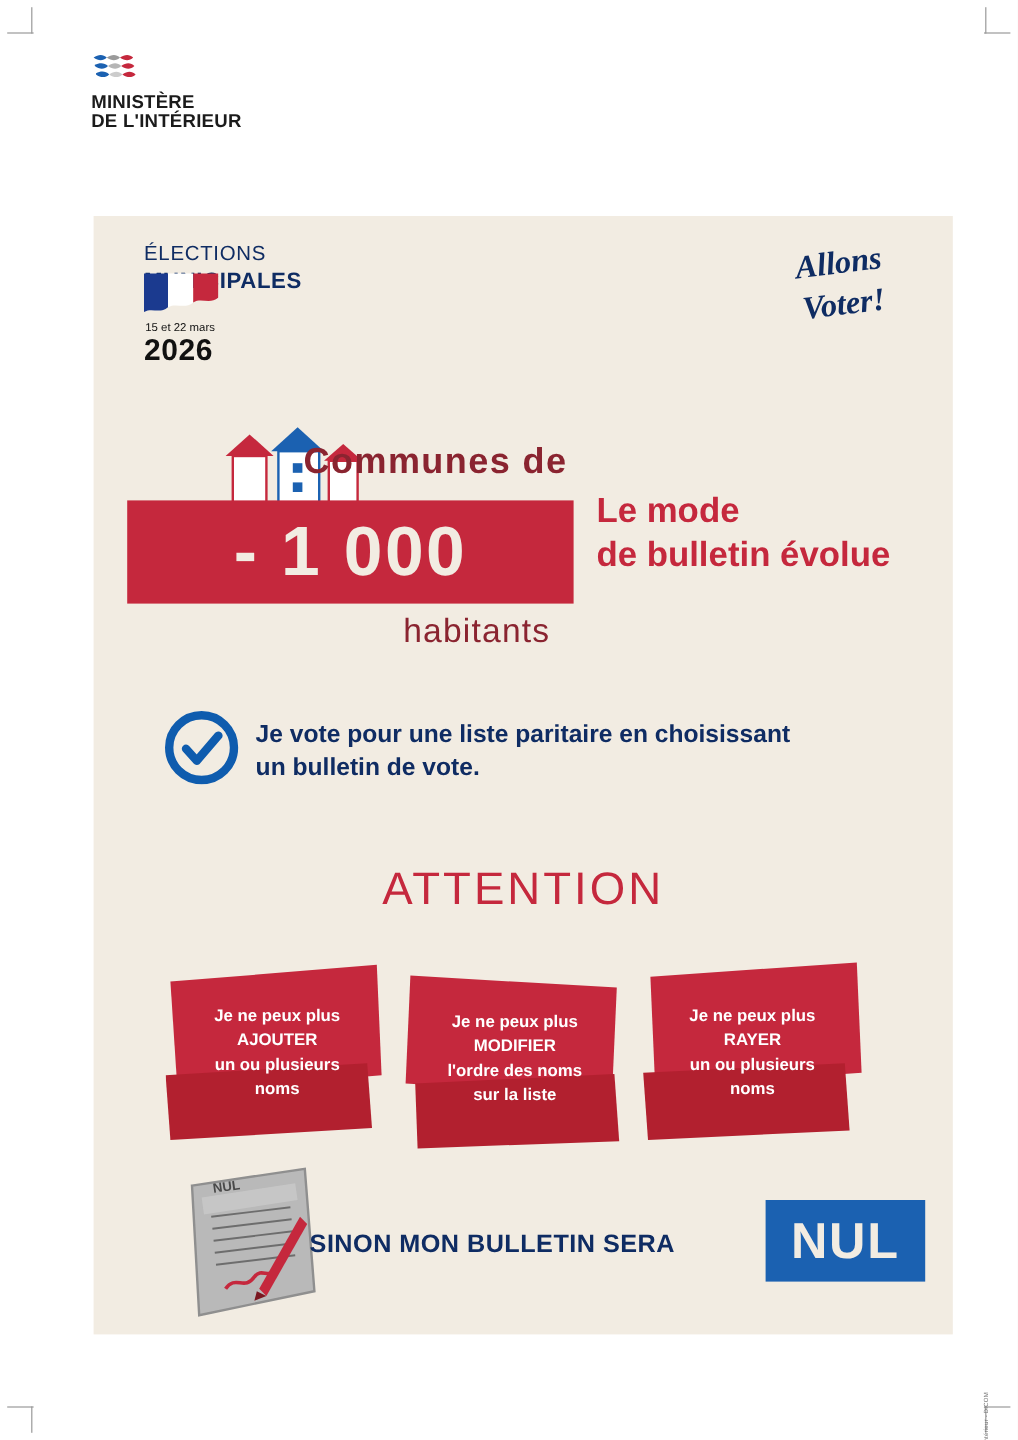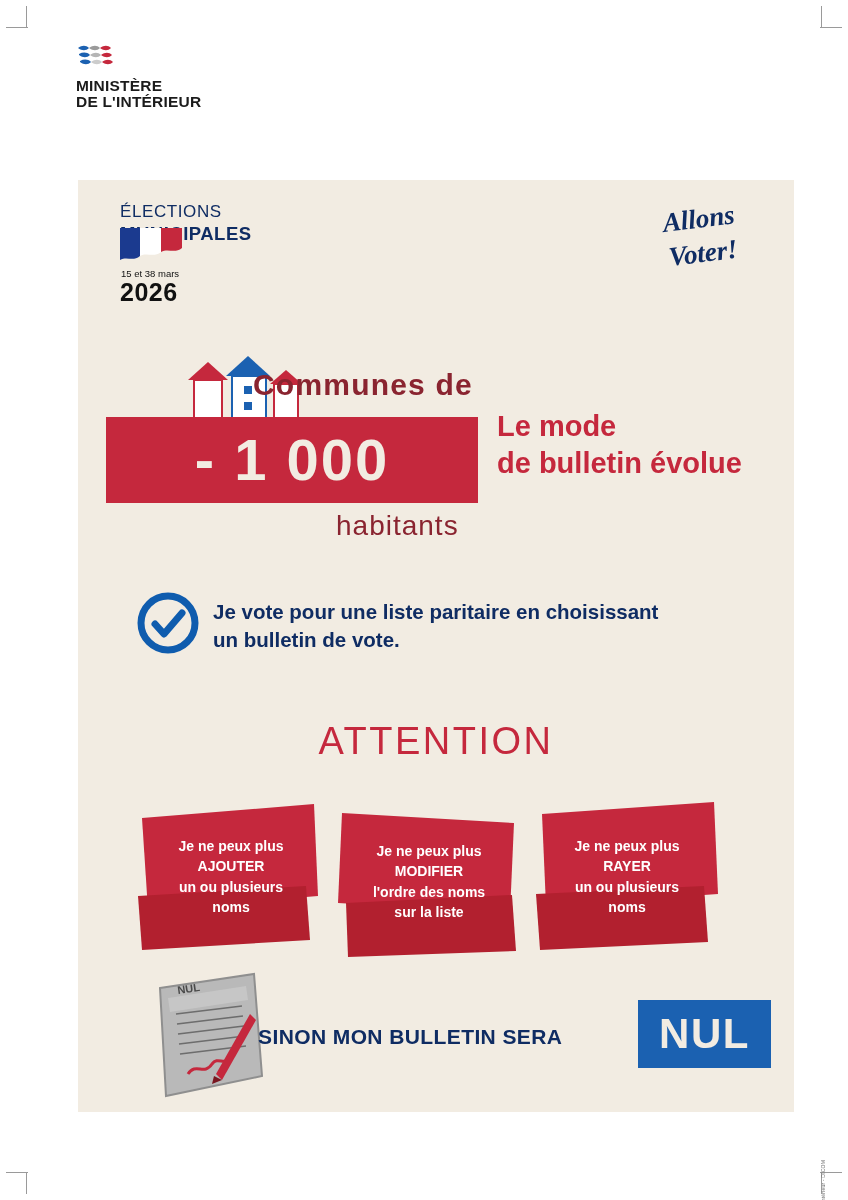--- a/index.html
+++ b/index.html
@@ -322,21 +322,21 @@
 <div class="poster">
 
   <div class="elections-block">
     <div class="elections-line1">ÉLECTIONS</div>
     <div class="elections-line2">MUNICIPALES</div>
     <svg class="elections-flag" viewBox="0 0 62 38">
       <path d="M0 2 H20 V30 C13 36, 7 30, 0 34 Z" fill="#1b3a8f"></path>
       <path d="M20 2 H41 V26 C34 32, 27 26, 20 30 Z" fill="#ffffff"></path>
       <path d="M41 2 H62 V22 C55 28, 48 22, 41 26 Z" fill="#c5283d"></path>
     </svg>
-    <div class="elections-date">15 et 38 mars</div>
+    <div class="elections-date">15 et 22 mars</div>
     <div class="elections-year">2026</div>
   </div>
 
   <svg class="allons-voter" viewBox="0 0 110 78">
     <text x="2" y="30" font-family="Liberation Serif, serif" font-style="italic" font-weight="bold" font-size="27" fill="#0f2c63" transform="rotate(-7 2 30)">Allons</text>
     <text x="8" y="64" font-family="Liberation Serif, serif" font-style="italic" font-weight="bold" font-size="27" fill="#0f2c63" transform="rotate(-7 8 64)">Voter!</text>
   </svg>
 
   <svg class="houses" viewBox="0 0 130 76">
     <path d="M2 30 L22 12 L42 30 Z" fill="#c5283d"></path>

